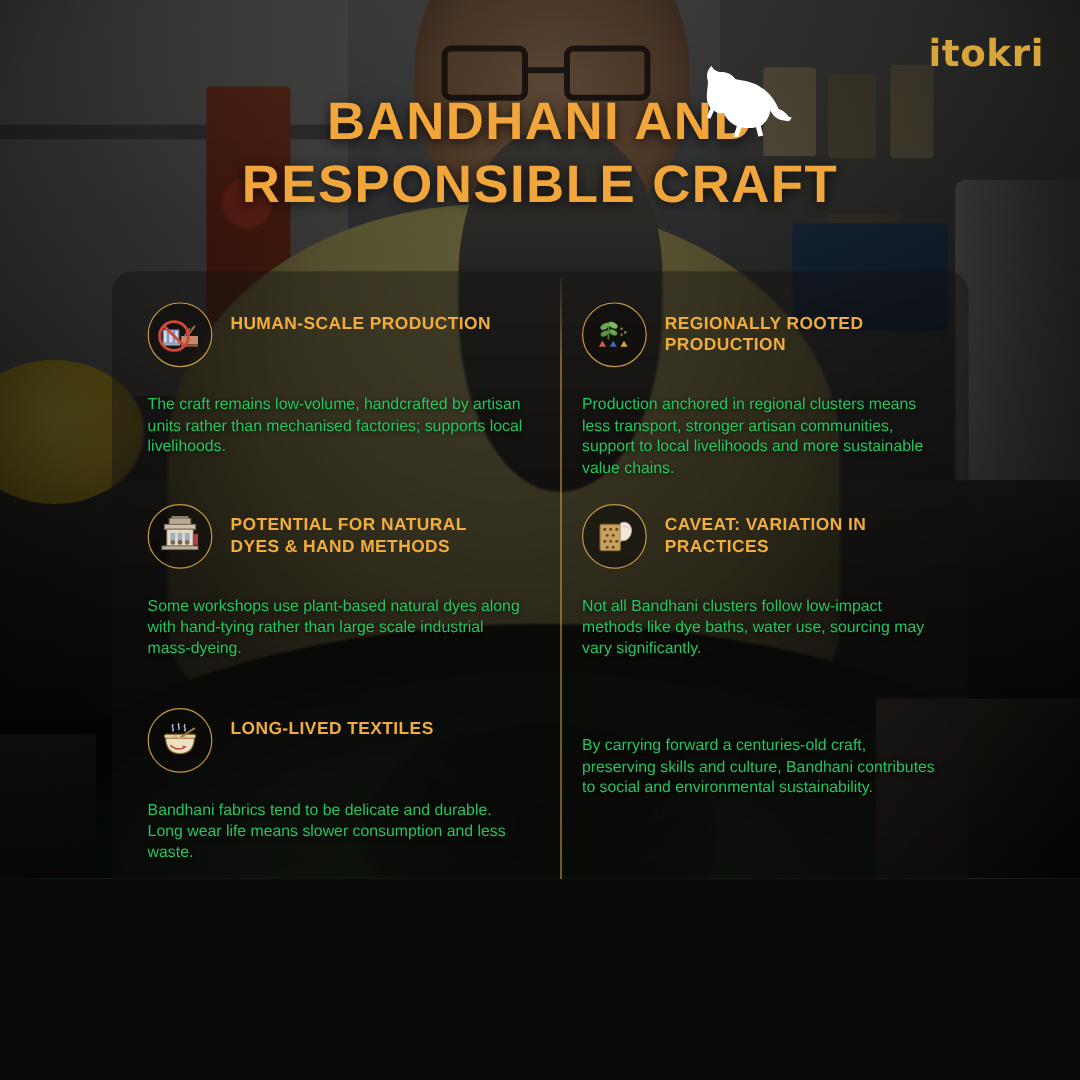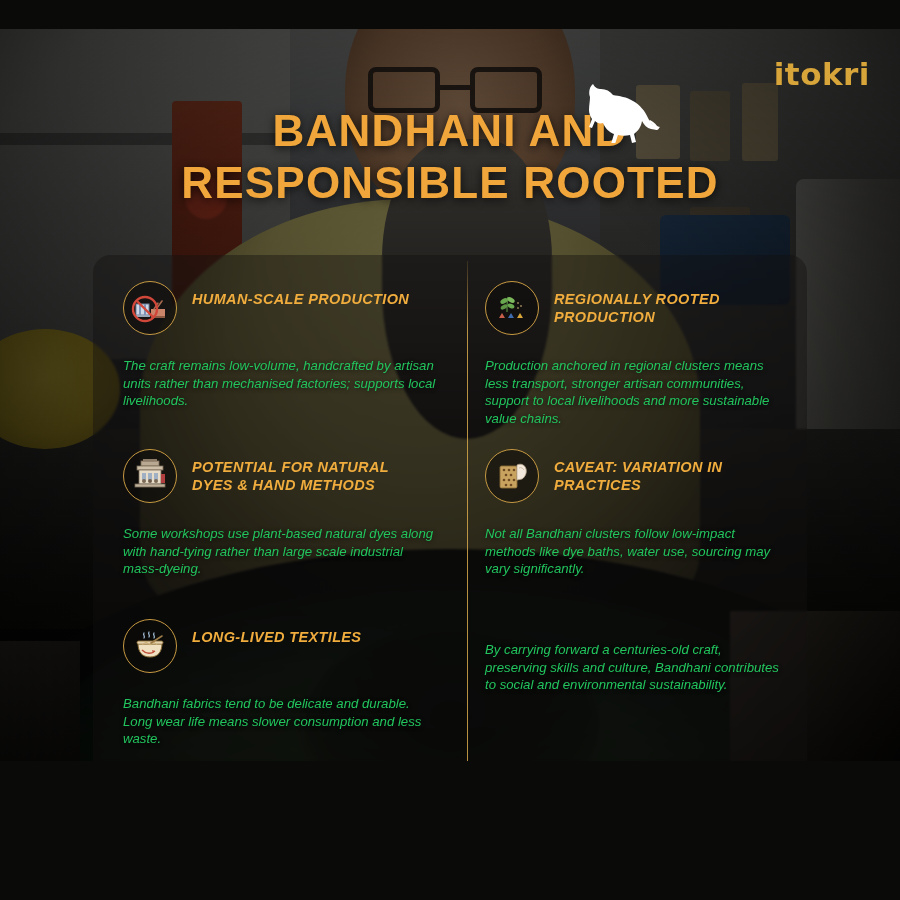--- a/index.html
+++ b/index.html
@@ -9,21 +9,20 @@
     background:#0a0a09;
     font-family:"Liberation Sans", sans-serif;
     overflow:hidden;
   }
 
   #stage {
     position:relative;
     width:900px; height:732px;
     overflow:hidden;
     background:#0c0c0b;
-    margin-top:29px;
   }
 
   
   .photo { position:absolute; inset:0; overflow:hidden; }
 
   
   .bg-room {
     position:absolute; left:0; top:0; width:900px; height:420px;
     background:
       linear-gradient(180deg, #8e8f8c 0%, #76787a 22%, #55565a 55%, #2c2d2e 100%);
@@ -207,21 +206,21 @@
     background:linear-gradient(180deg, rgba(196,150,62,.15) 0%, rgba(214,168,76,.85) 12%, rgba(214,168,76,.85) 88%, rgba(196,150,62,.15) 100%);
   }
 
   .grid {
     position:absolute; inset:0;
     display:grid;
     grid-template-columns:374px 340px;
     grid-template-rows:168px 170px 1fr;
   }
 
-  .cell { position:relative; padding:26px 28px 0 30px;font-style:italic; }
+  .cell { position:relative; padding:26px 28px 0 30px; }
   .cell.right { padding-left:18px; padding-right:22px; }
 
   .cell-head { display:flex; align-items:flex-start; gap:15px; }
 
   .badge {
     flex:0 0 auto;
     width:54px; height:54px; border-radius:50%;
     border:1.5px solid #c79a42;
     background:rgba(12,11,10,.55);
     display:flex; align-items:center; justify-content:center;
@@ -282,21 +281,21 @@
     <div class="bg-stand"></div>
     <div class="bg-stand2"></div>
     <div class="photo-dim"></div>
     <div class="photo-vignette"></div>
   </div>
 
   <div class="logo">itokri</div>
 
   <div class="title">
     <span class="ln">BANDHANI AND</span>
-    <span class="ln">RESPONSIBLE ROOTED</span>
+    <span class="ln">RESPONSIBLE CRAFT</span>
   </div>
 
   <svg class="cow" viewBox="0 0 86 62">
     <path fill="#ffffff" d="M14 16c-2-5 0-11 3-13 2 4 5 5 8 5 5 0 9 2 12 6 6 1 14 2 20 6 7 4 12 10 15 17 2 4 4 7 8 8l4 1-3 3-6-1c-4-1-7-4-9-8-1 6-4 10-8 13l2 8-4 1-2-8c-4 1-8 1-12 0l-3 9h-4l3-10c-5-2-9-6-11-11-3 1-6 0-8-2l-3 7-3-1 3-8c-2-3-3-6-3-9 0-5 1-9 1-13z"></path>
     <path fill="#ffffff" d="M74 39c4 2 7 5 9 9l-3 1c-2-4-4-7-8-8z"></path>
     <circle fill="#ffffff" cx="17" cy="9" r="3"></circle>
   </svg>
 
   <div class="panel">
     <div class="divider"></div>

